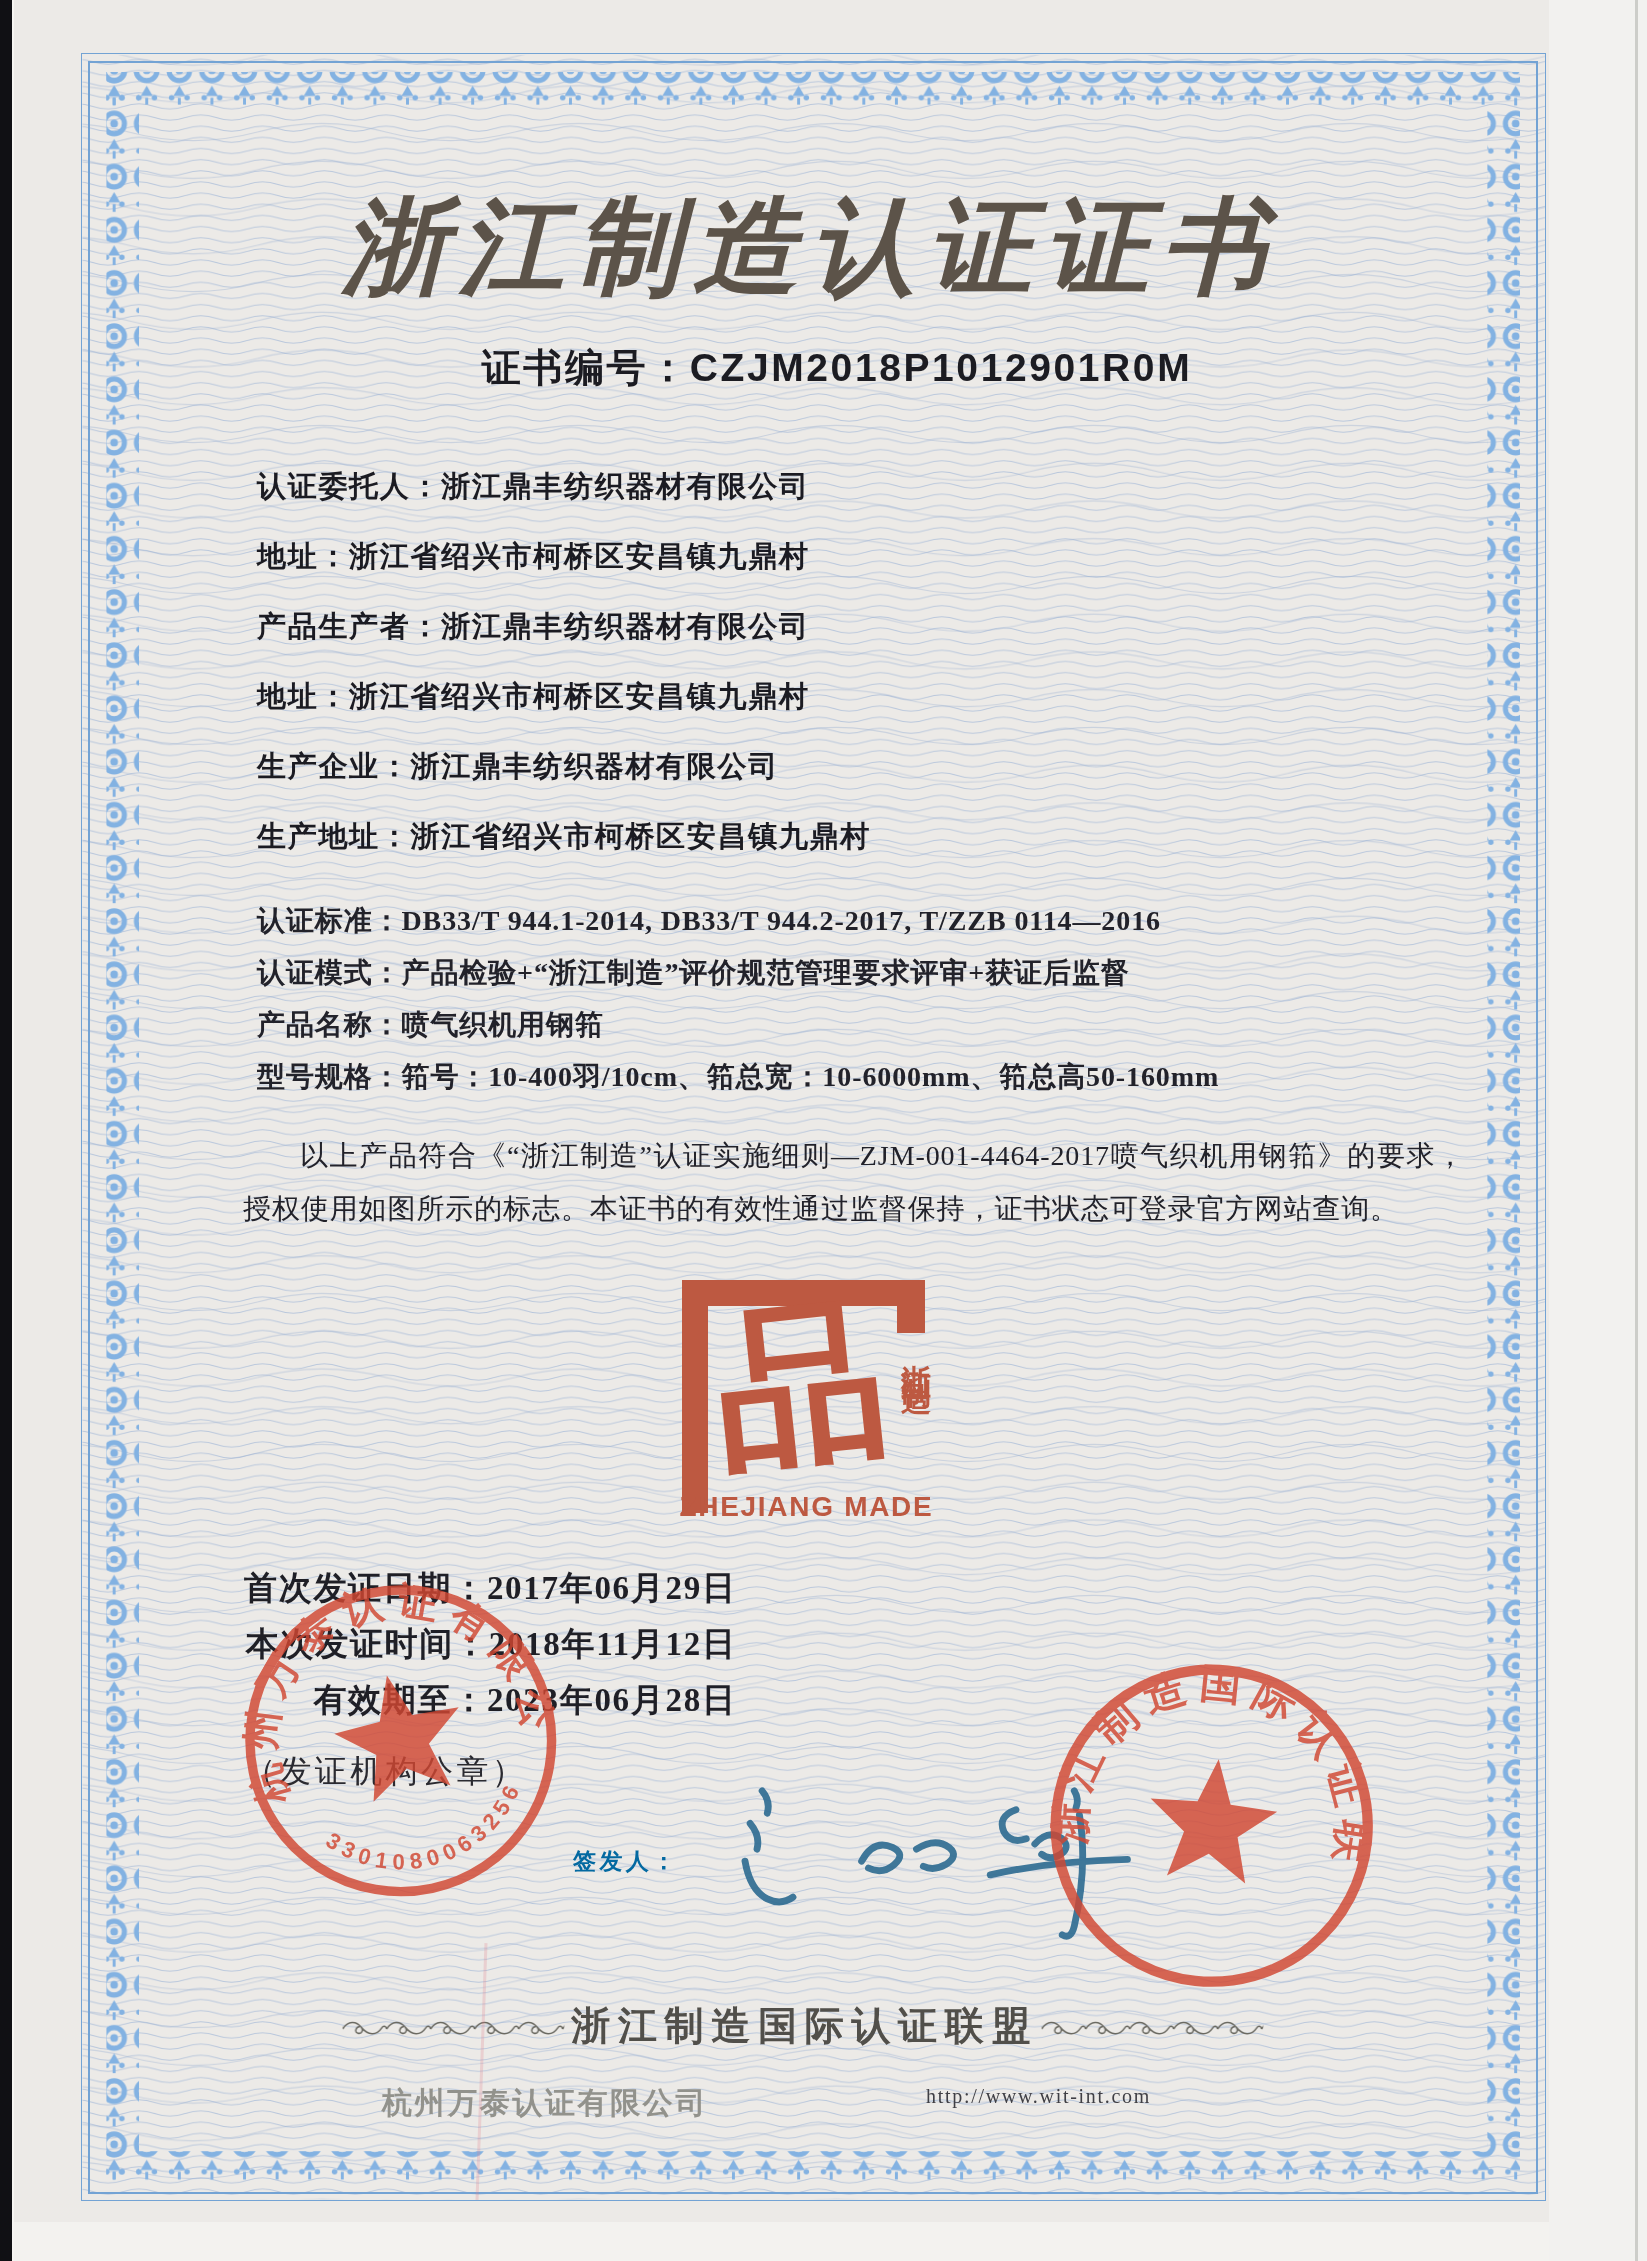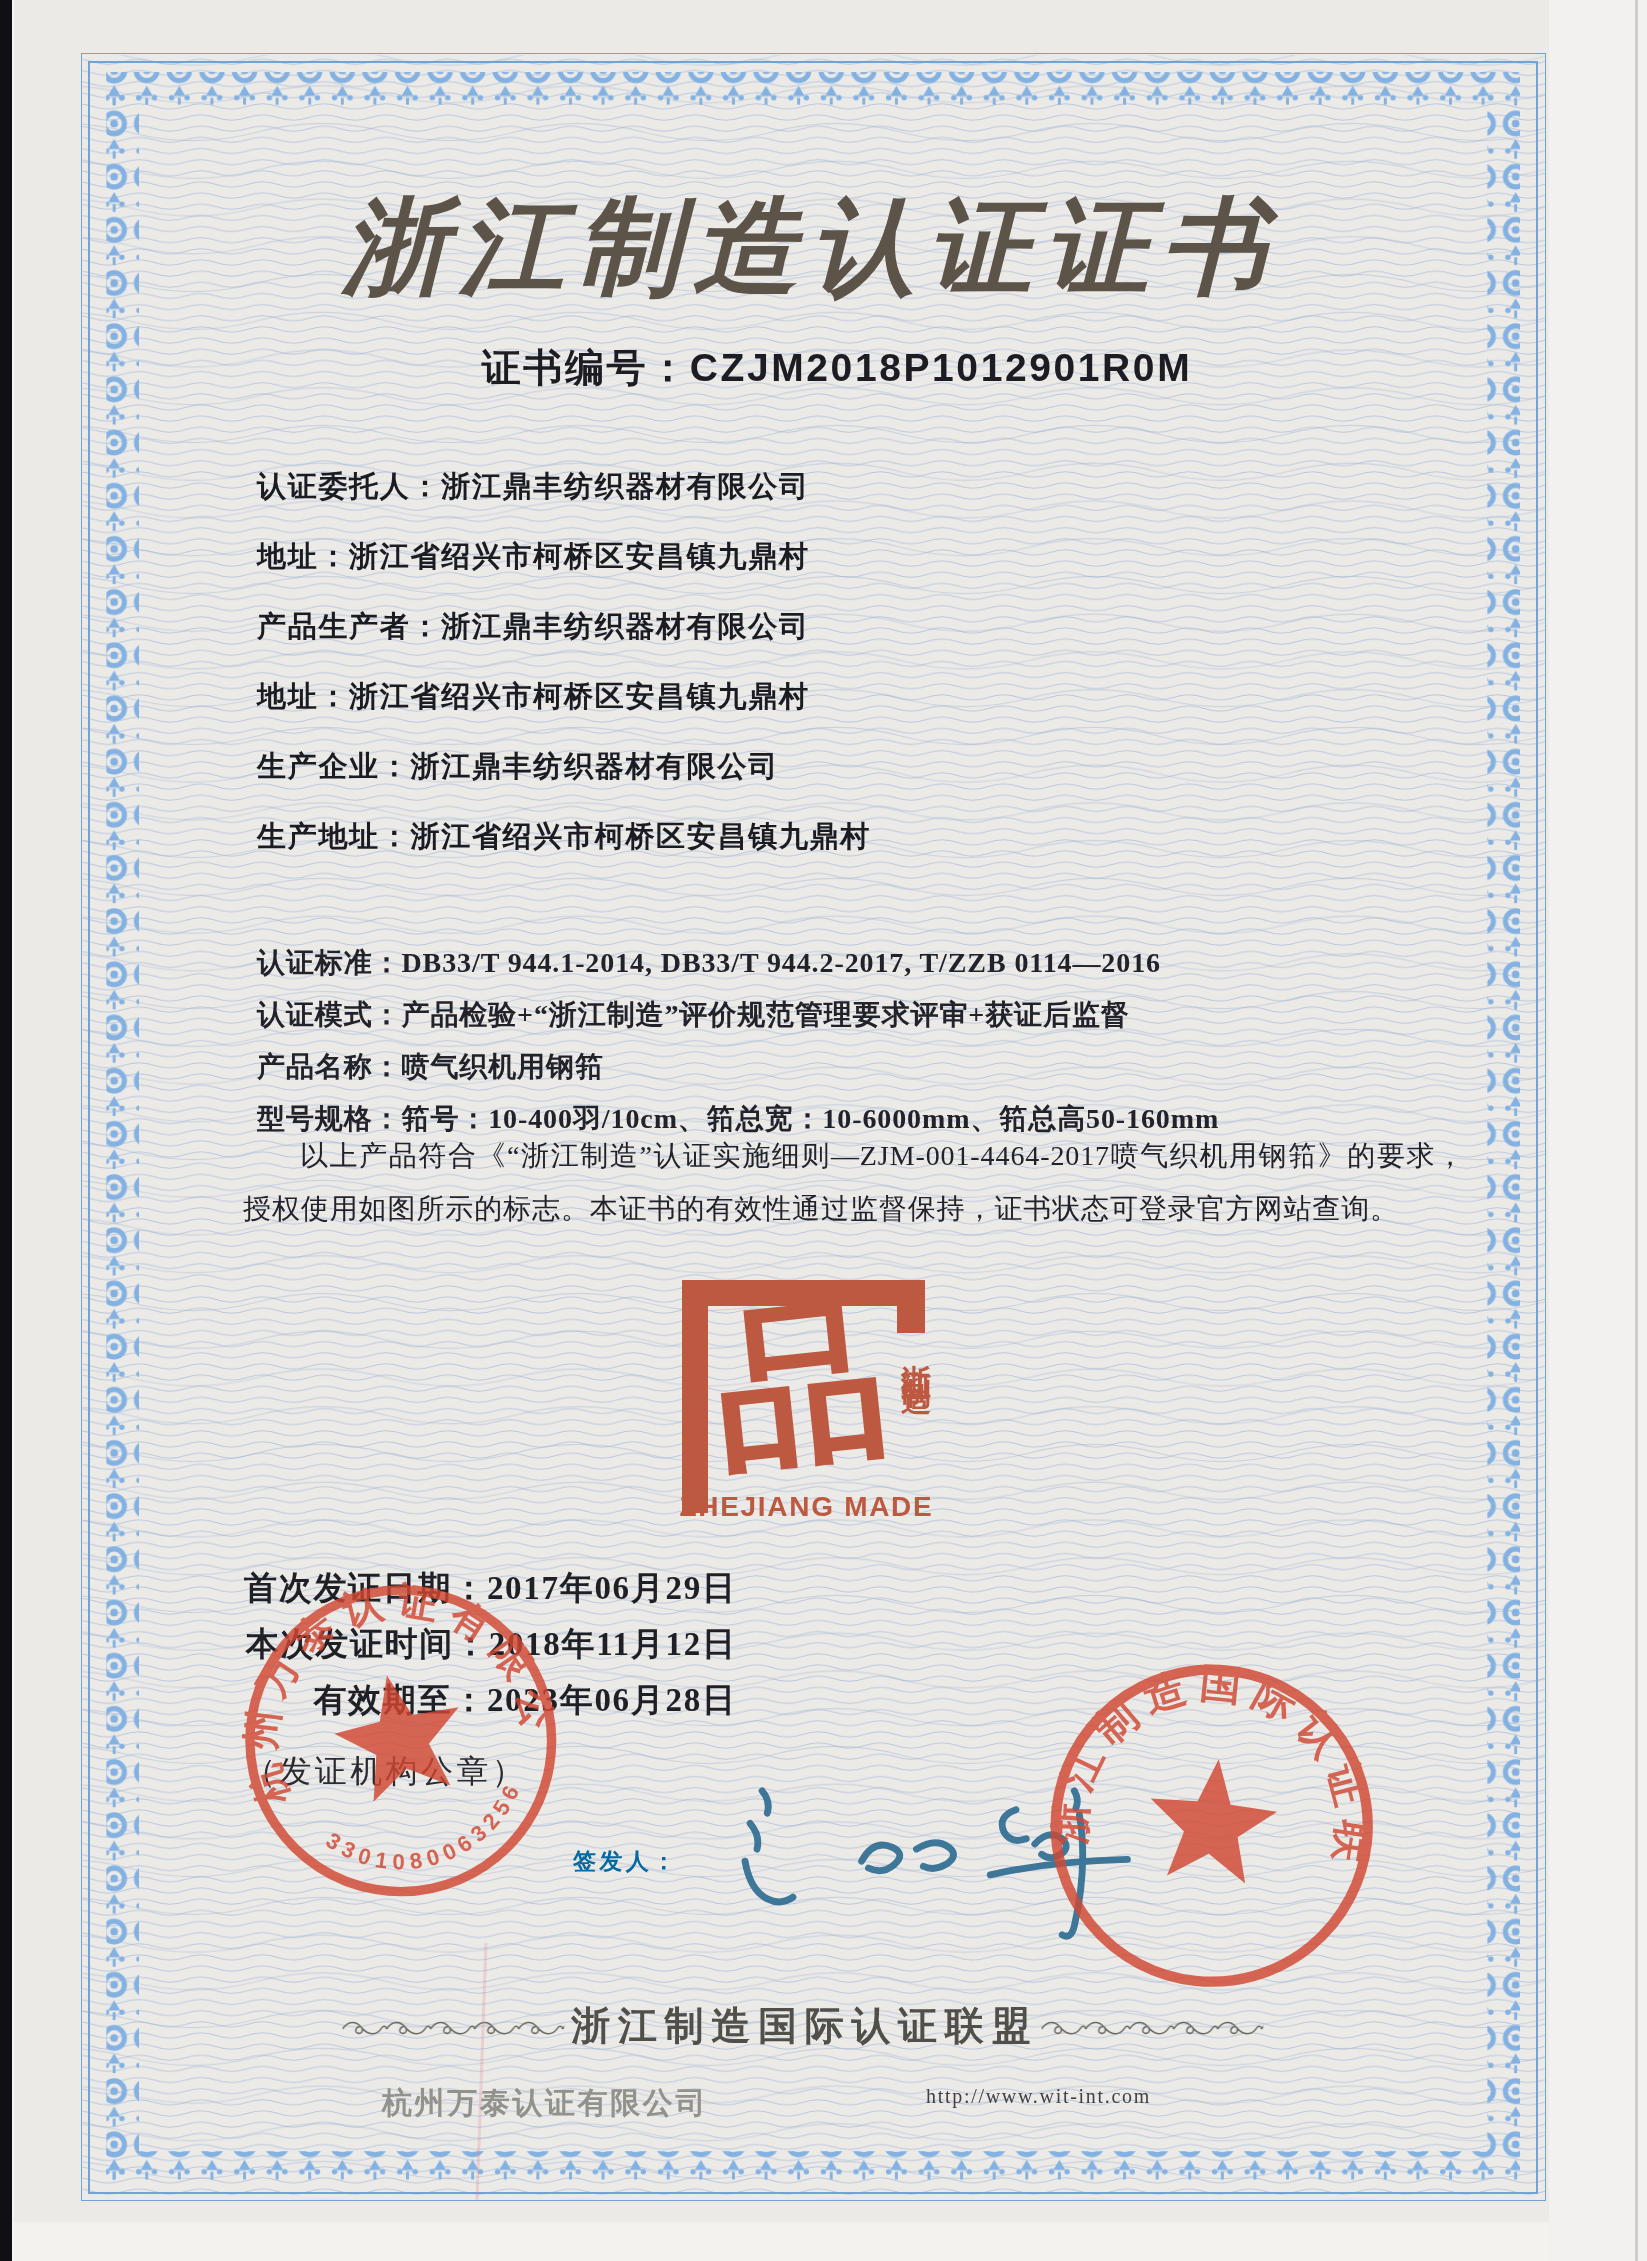--- a/index.html
+++ b/index.html
@@ -24,21 +24,21 @@
   .title{position:absolute;left:103px;top:178px;width:1448px;text-align:center;transform:translateX(-17px);
          font-size:105px;font-weight:700;letter-spacing:12px;color:#5c5349;font-style:italic;}
   .certno{position:absolute;left:91px;top:341px;width:1448px;text-align:center;transform:translateX(22px);
           font-family:"Liberation Sans","DejaVu Sans",sans-serif;font-size:39px;font-weight:700;
           color:#1c1c22;letter-spacing:2.6px;}
 
   
   .fields{position:absolute;left:257px;top:467px;width:1227px;}
   .fieldrow{height:70px;font-size:29px;font-weight:700;color:#1b1b22;letter-spacing:1.7px;}
   
-  .specs{position:absolute;left:257px;top:944px;width:1227px;}
+  .specs{position:absolute;left:257px;top:902px;width:1227px;}
   .specrow{height:52px;font-size:28px;font-weight:600;color:#22222a;letter-spacing:0.9px;}
 
   .statement{position:absolute;left:243px;top:1129px;width:1222px;font-size:28px;line-height:53px;
              color:#22222a;text-align:justify;text-indent:57px;margin:0;letter-spacing:0.9px;}
 
   
   .logo{position:absolute;left:682px;top:1280px;width:266px;height:245px;}
   .logo .bar-top{position:absolute;left:0;top:0;width:243px;height:26px;background:#bd5941;}
   .logo .bar-left{position:absolute;left:0;top:0;width:26px;height:233px;background:#bd5941;}
   .logo .bar-stub{position:absolute;left:215px;top:0;width:27.5px;height:53px;background:#bd5941;}

